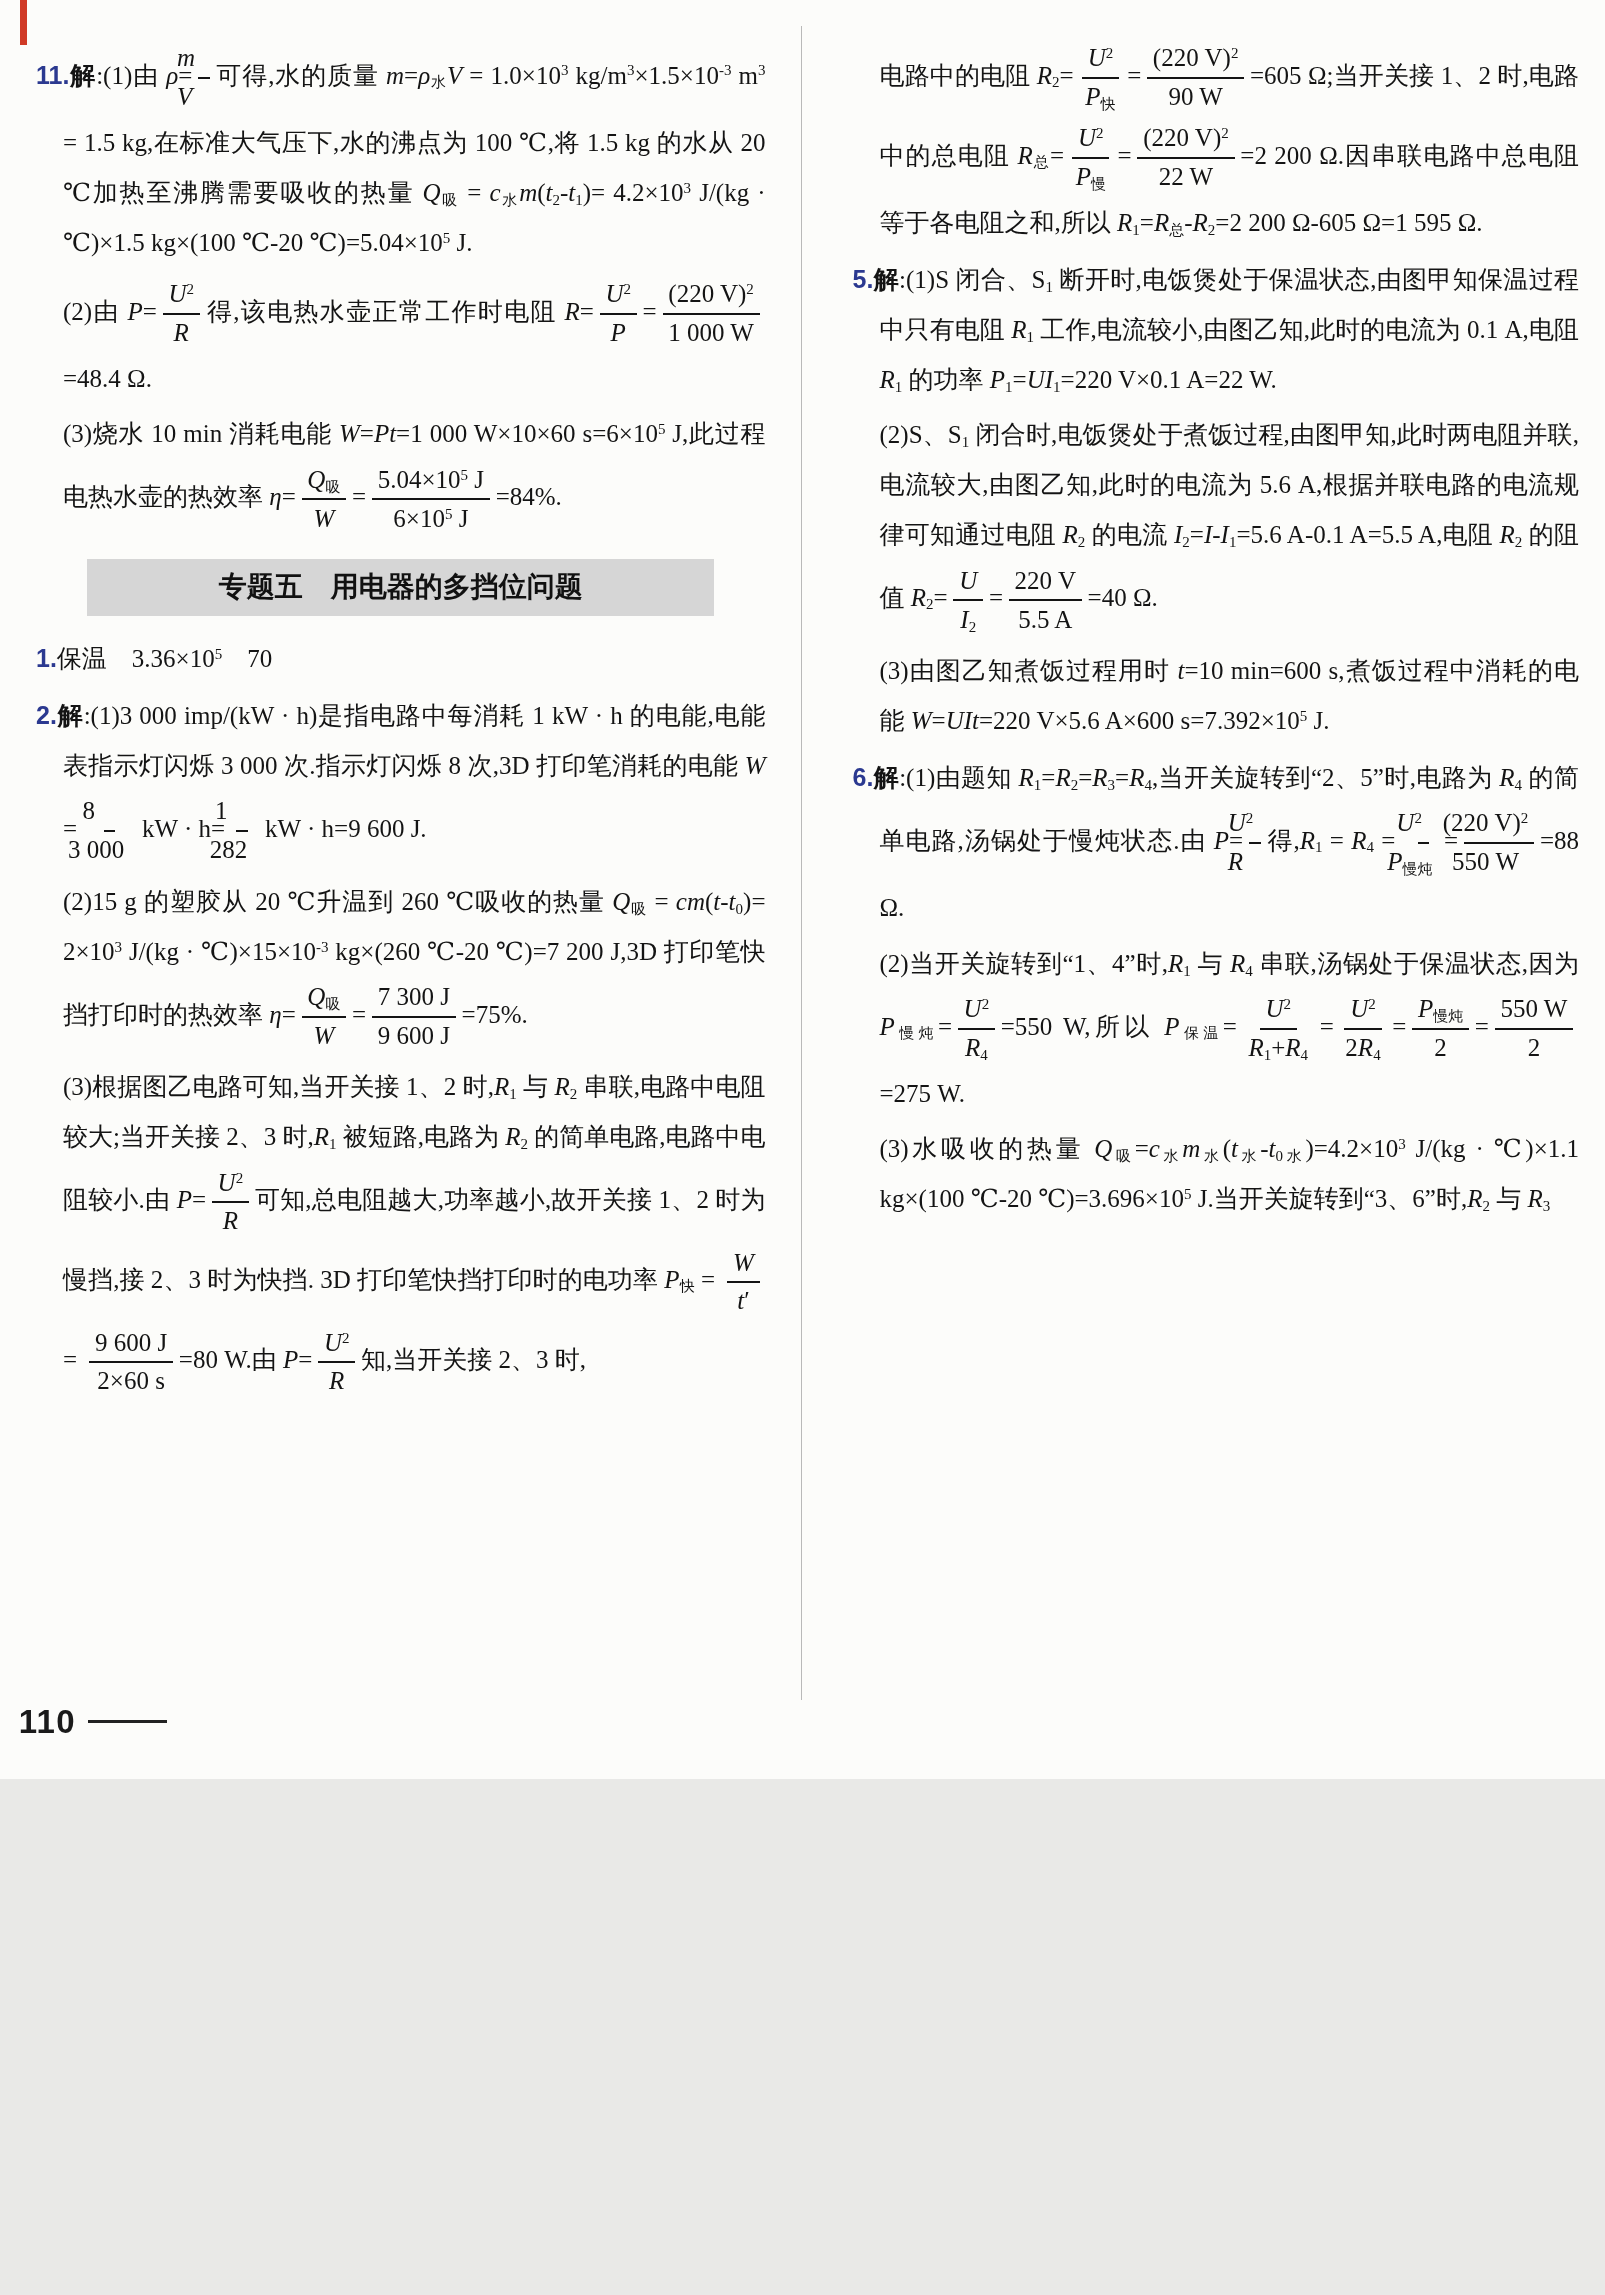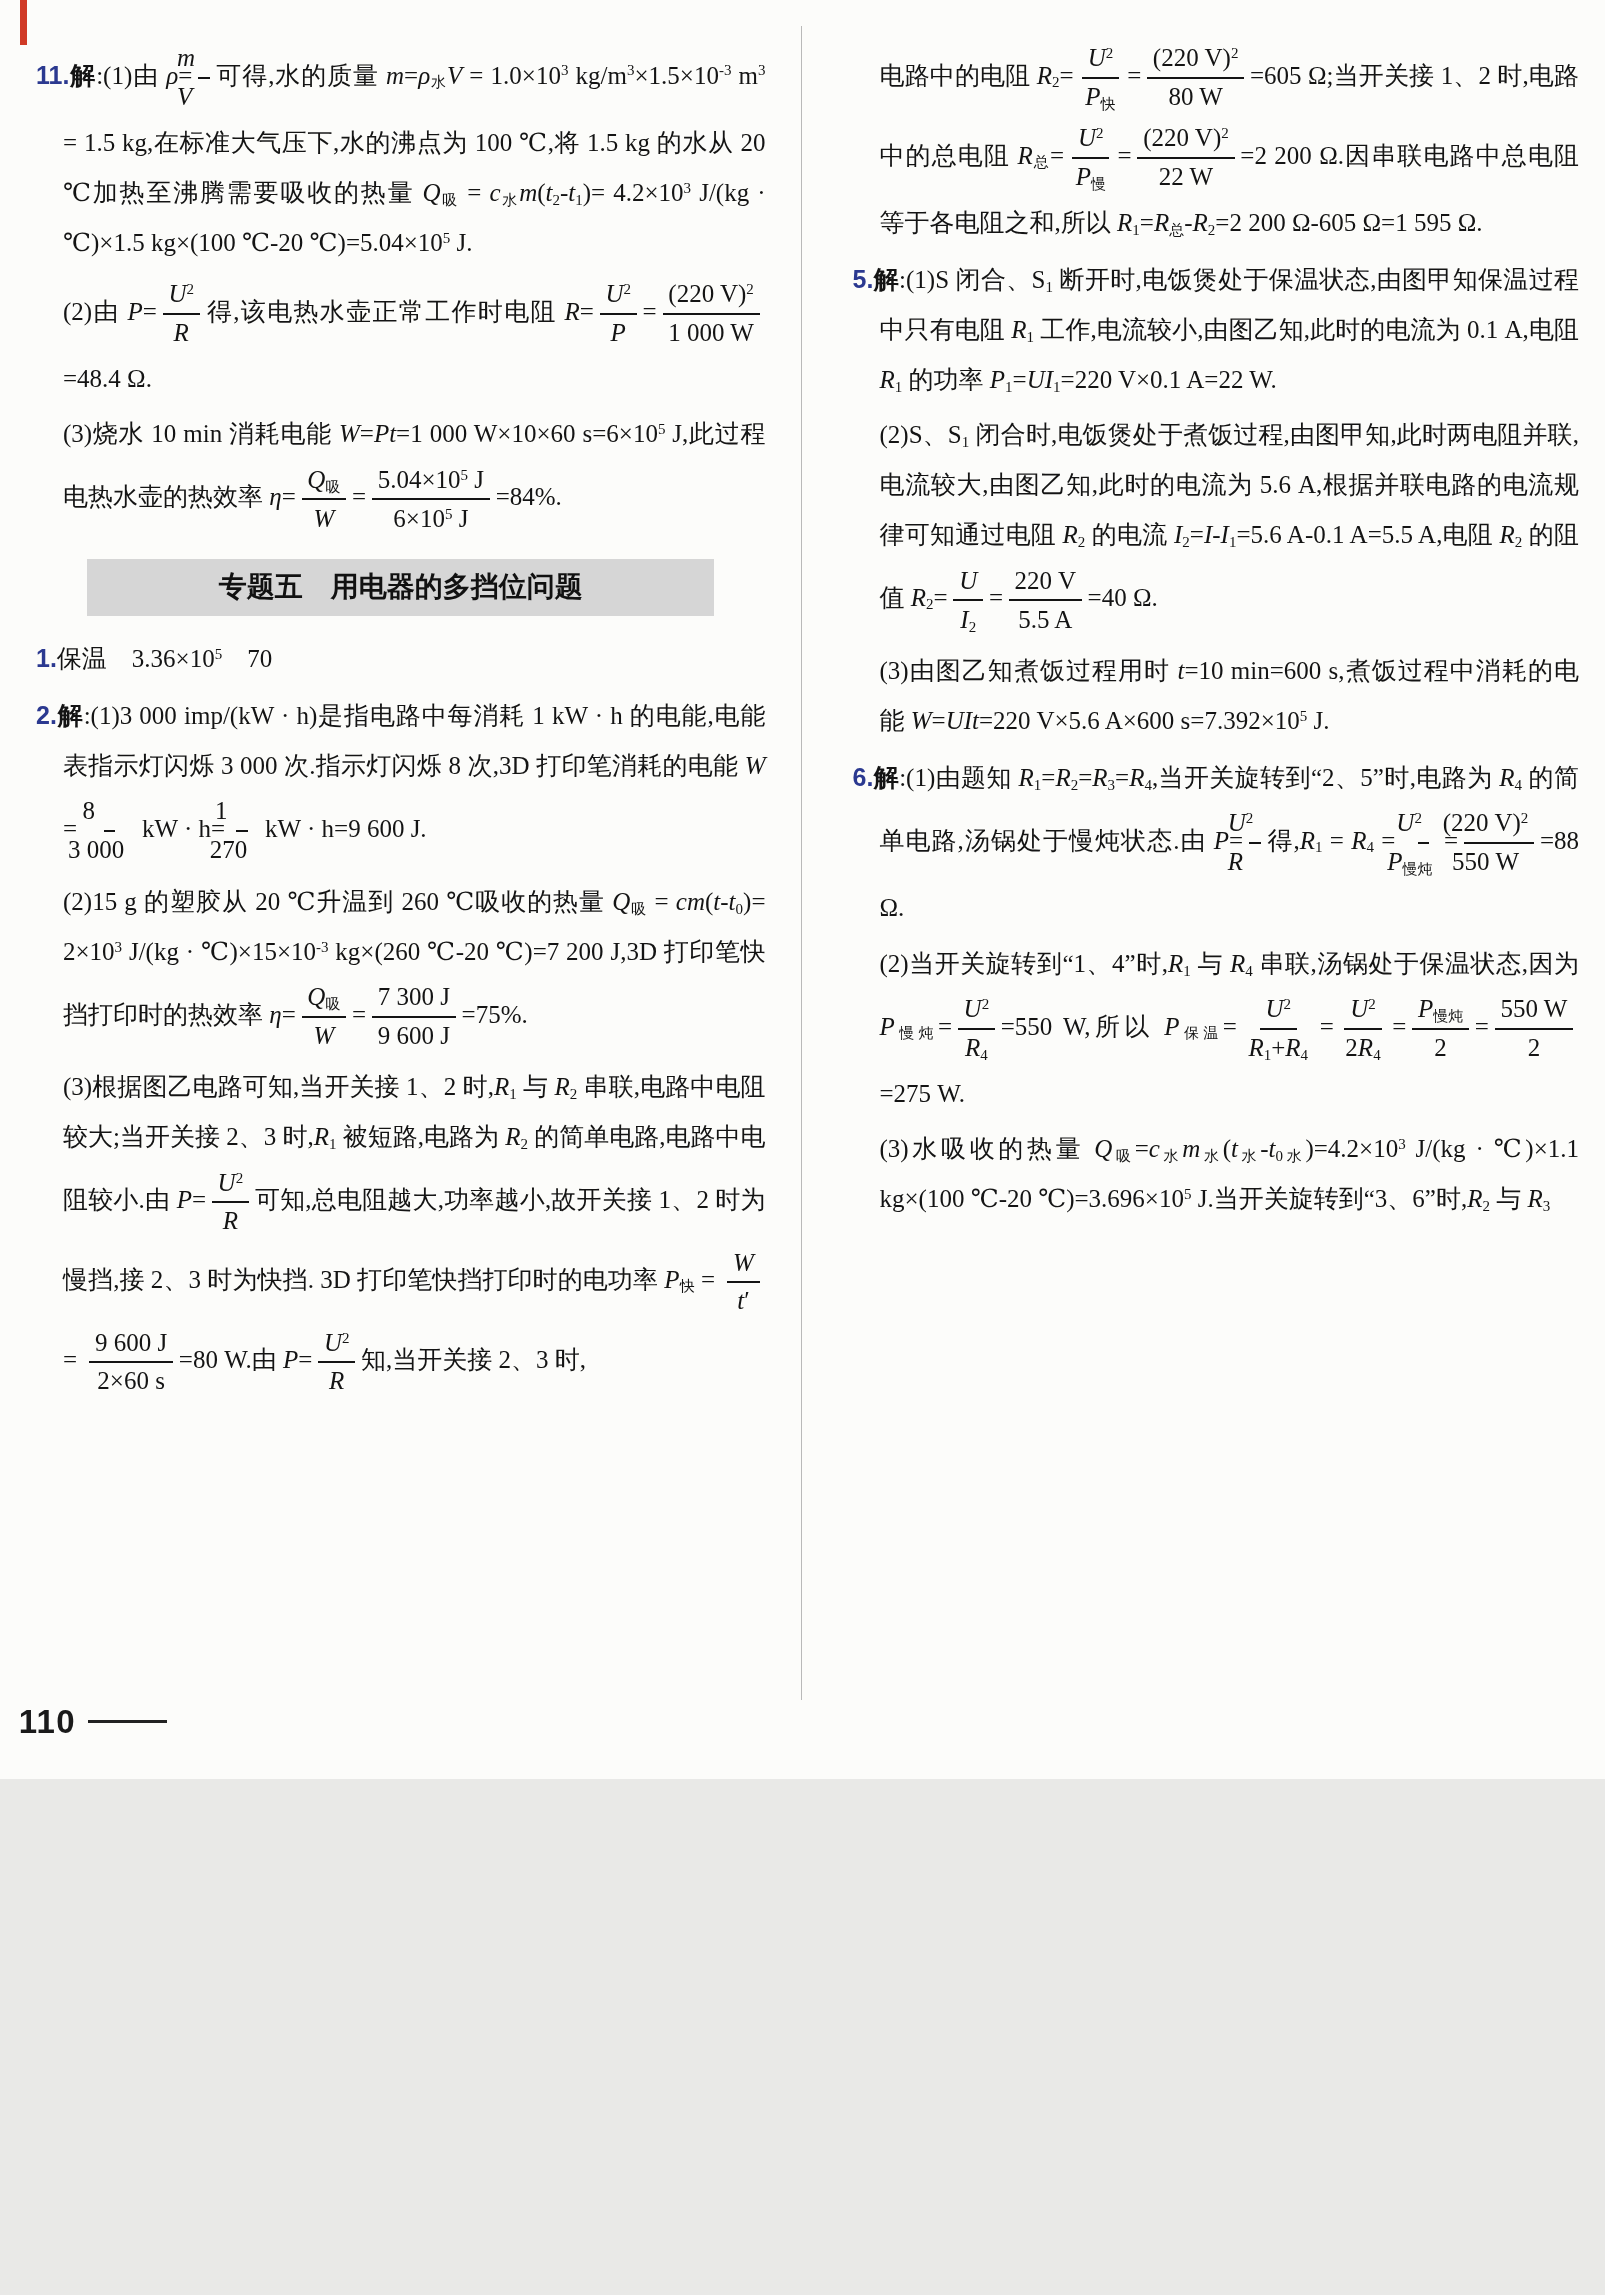--- a/index.html
+++ b/index.html
@@ -65,21 +65,21 @@
             <span class="fnum">5.04×10<sup>5</sup> J</span>
             <span class="fden">6×10<sup>5</sup> J</span>
           </span>=84%.</div>
         <div class="sec-header">专题五　用电器的多挡位问题</div>
         <div class="para"><b class="qnum">1.</b>保温　3.36×10<sup>5</sup>　70</div>
         <div class="para hang"><b class="qnum">2.</b><b class="jie">解</b>:(1)3 000 imp/(kW · h)是指电路中每消耗 1 kW · h 的电能,电能表指示灯闪烁 3 000 次.指示灯闪烁 8 次,3D 打印笔消耗的电能 <i>W</i> = <span class="frac">
             <span class="fnum">8</span>
             <span class="fden">3 000</span>
           </span> kW · h=<span class="frac">
             <span class="fnum">1</span>
-            <span class="fden">270</span>
+            <span class="fden">282</span>
           </span> kW · h=9 600 J.</div>
         <div class="para ind">(2)15 g 的塑胶从 20 ℃升温到 260 ℃吸收的热量 <i>Q</i><sub>吸</sub> = <i>cm</i>(<i>t</i>-<i>t</i><sub>0</sub>)= 2×10<sup>3</sup> J/(kg · ℃)×15×10<sup>-3</sup> kg×(260 ℃-20 ℃)=7 200 J,3D 打印笔快挡打印时的热效率 <i>η</i>=<span class="frac">
             <span class="fnum"><i>Q</i><sub>吸</sub></span>
             <span class="fden"><i>W</i></span>
           </span>=<span class="frac">
             <span class="fnum">7 300 J</span>
             <span class="fden">9 600 J</span>
           </span>=75%.</div>
         <div class="para ind">(3)根据图乙电路可知,当开关接 1、2 时,<i>R</i><sub>1</sub> 与 <i>R</i><sub>2</sub> 串联,电路中电阻较大;当开关接 2、3 时,<i>R</i><sub>1</sub> 被短路,电路为 <i>R</i><sub>2</sub> 的简单电路,电路中电阻较小.由 <i>P</i>=<span class="frac">
             <span class="fnum"><i>U</i><sup>2</sup></span>
@@ -94,21 +94,21 @@
             <span class="fnum"><i>U</i><sup>2</sup></span>
             <span class="fden"><i>R</i></span>
           </span>知,当开关接 2、3 时,</div>
       </div>
     <div class="col col-right">
         <div class="para ind">电路中的电阻 <i>R</i><sub>2</sub>=<span class="frac">
             <span class="fnum"><i>U</i><sup>2</sup></span>
             <span class="fden"><i>P</i><sub>快</sub></span>
           </span>=<span class="frac">
             <span class="fnum">(220 V)<sup>2</sup></span>
-            <span class="fden">80 W</span>
+            <span class="fden">90 W</span>
           </span>=605 Ω;当开关接 1、2 时,电路中的总电阻 <i>R</i><sub>总</sub>=<span class="frac">
             <span class="fnum"><i>U</i><sup>2</sup></span>
             <span class="fden"><i>P</i><sub>慢</sub></span>
           </span>=<span class="frac">
             <span class="fnum">(220 V)<sup>2</sup></span>
             <span class="fden">22 W</span>
           </span>=2 200 Ω.因串联电路中总电阻等于各电阻之和,所以 <i>R</i><sub>1</sub>=<i>R</i><sub>总</sub>-<i>R</i><sub>2</sub>=2 200 Ω-605 Ω=1 595 Ω.</div>
         <div class="para hang"><b class="qnum">5.</b><b class="jie">解</b>:(1)S 闭合、S<sub>1</sub> 断开时,电饭煲处于保温状态,由图甲知保温过程中只有电阻 <i>R</i><sub>1</sub> 工作,电流较小,由图乙知,此时的电流为 0.1 A,电阻 <i>R</i><sub>1</sub> 的功率 <i>P</i><sub>1</sub>=<i>UI</i><sub>1</sub>=220 V×0.1 A=22 W.</div>
         <div class="para ind">(2)S、S<sub>1</sub> 闭合时,电饭煲处于煮饭过程,由图甲知,此时两电阻并联,电流较大,由图乙知,此时的电流为 5.6 A,根据并联电路的电流规律可知通过电阻 <i>R</i><sub>2</sub> 的电流 <i>I</i><sub>2</sub>=<i>I</i>-<i>I</i><sub>1</sub>=5.6 A-0.1 A=5.5 A,电阻 <i>R</i><sub>2</sub> 的阻值 <i>R</i><sub>2</sub>=<span class="frac">
             <span class="fnum"><i>U</i></span>

